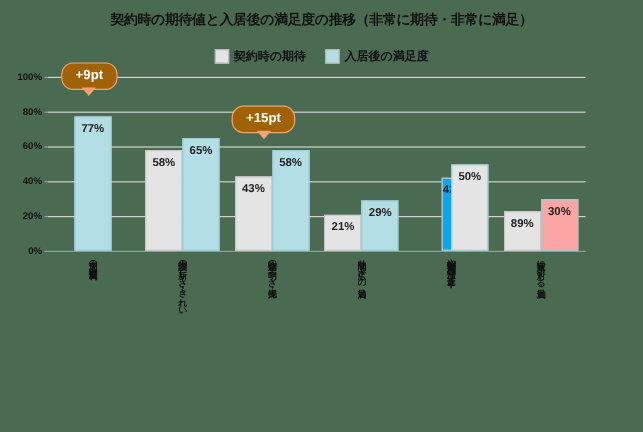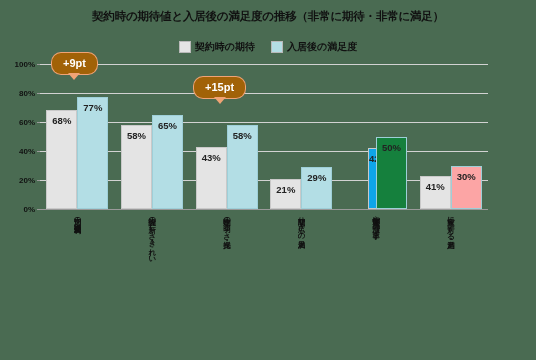--- a/index.html
+++ b/index.html
@@ -100,21 +100,21 @@
   .callout::after{
     content:"";
     position:absolute;
     left:50%;bottom:-6px;margin-left:-6px;
     width:0;height:0;
     border-left:6px solid transparent;
     border-right:6px solid transparent;
     border-top:7px solid #f0a375;
   }
   #callout-0{left:52px;top:53px;}
-  #callout-1{left:194px;top:77px;}
+  #callout-1{left:194px;top:89px;}
 
   
   .xlabels{
     position:absolute;
     left:40px;top:212px;width:448px;height:140px;
     display:flex;
   }
   .xgroup{
     flex:1 1 0;
     display:flex;justify-content:center;
@@ -168,25 +168,20 @@
         <div class="gridline" style="top: 116px;"></div>
         <div class="ytick" style="top: 116px;"></div>
         <div class="ylabel" style="top: 116px;">20%</div>
         <div class="gridline baseline" style="top: 145px;"></div>
         <div class="ytick" style="top: 145px;"></div>
         <div class="ylabel" style="top: 145px;">0%</div>
       </div>
     <div class="groups" id="groups-layer">
         <div class="group">
           <div class="bar-wrap">
-            <div class="bar expect" style="height: 98.6px; background: rgb(228, 228, 228);">
-              <span class="bar-value">68%</span>
-            </div>
-          </div>
-          <div class="bar-wrap">
             <div class="bar satisf" style="height: 111.65px; background: rgb(179, 222, 229);">
               <span class="bar-value">77%</span>
             </div>
           </div>
         </div>
         <div class="group">
           <div class="bar-wrap">
             <div class="bar expect" style="height: 84.1px; background: rgb(228, 228, 228);">
               <span class="bar-value">58%</span>
             </div>
@@ -221,29 +216,29 @@
             </div>
           </div>
         </div>
         <div class="group">
           <div class="bar-wrap">
             <div class="bar expect" style="height: 60.9px; background: #0ea5e9; margin-left: 36px;">
               <span class="bar-value">42%</span>
             </div>
           </div>
           <div class="bar-wrap">
-            <div class="bar satisf" style="height: 72.5px; background: #15803d; justify-content: center;">
+            <div class="bar satisf" style="height: 72.5px; background: #e5e5e5; justify-content: center;">
               <span class="bar-value">50%</span>
             </div>
           </div>
         </div>
         <div class="group">
           <div class="bar-wrap">
             <div class="bar expect" style="height: 33.35px; background: rgb(228, 228, 228);">
-              <span class="bar-value">41%</span>
+              <span class="bar-value">89%</span>
             </div>
           </div>
           <div class="bar-wrap">
             <div class="bar satisf" style="height: 43.5px; background: #fca5a5;">
               <span class="bar-value">30%</span>
             </div>
           </div>
         </div>
       </div>
   </div>

